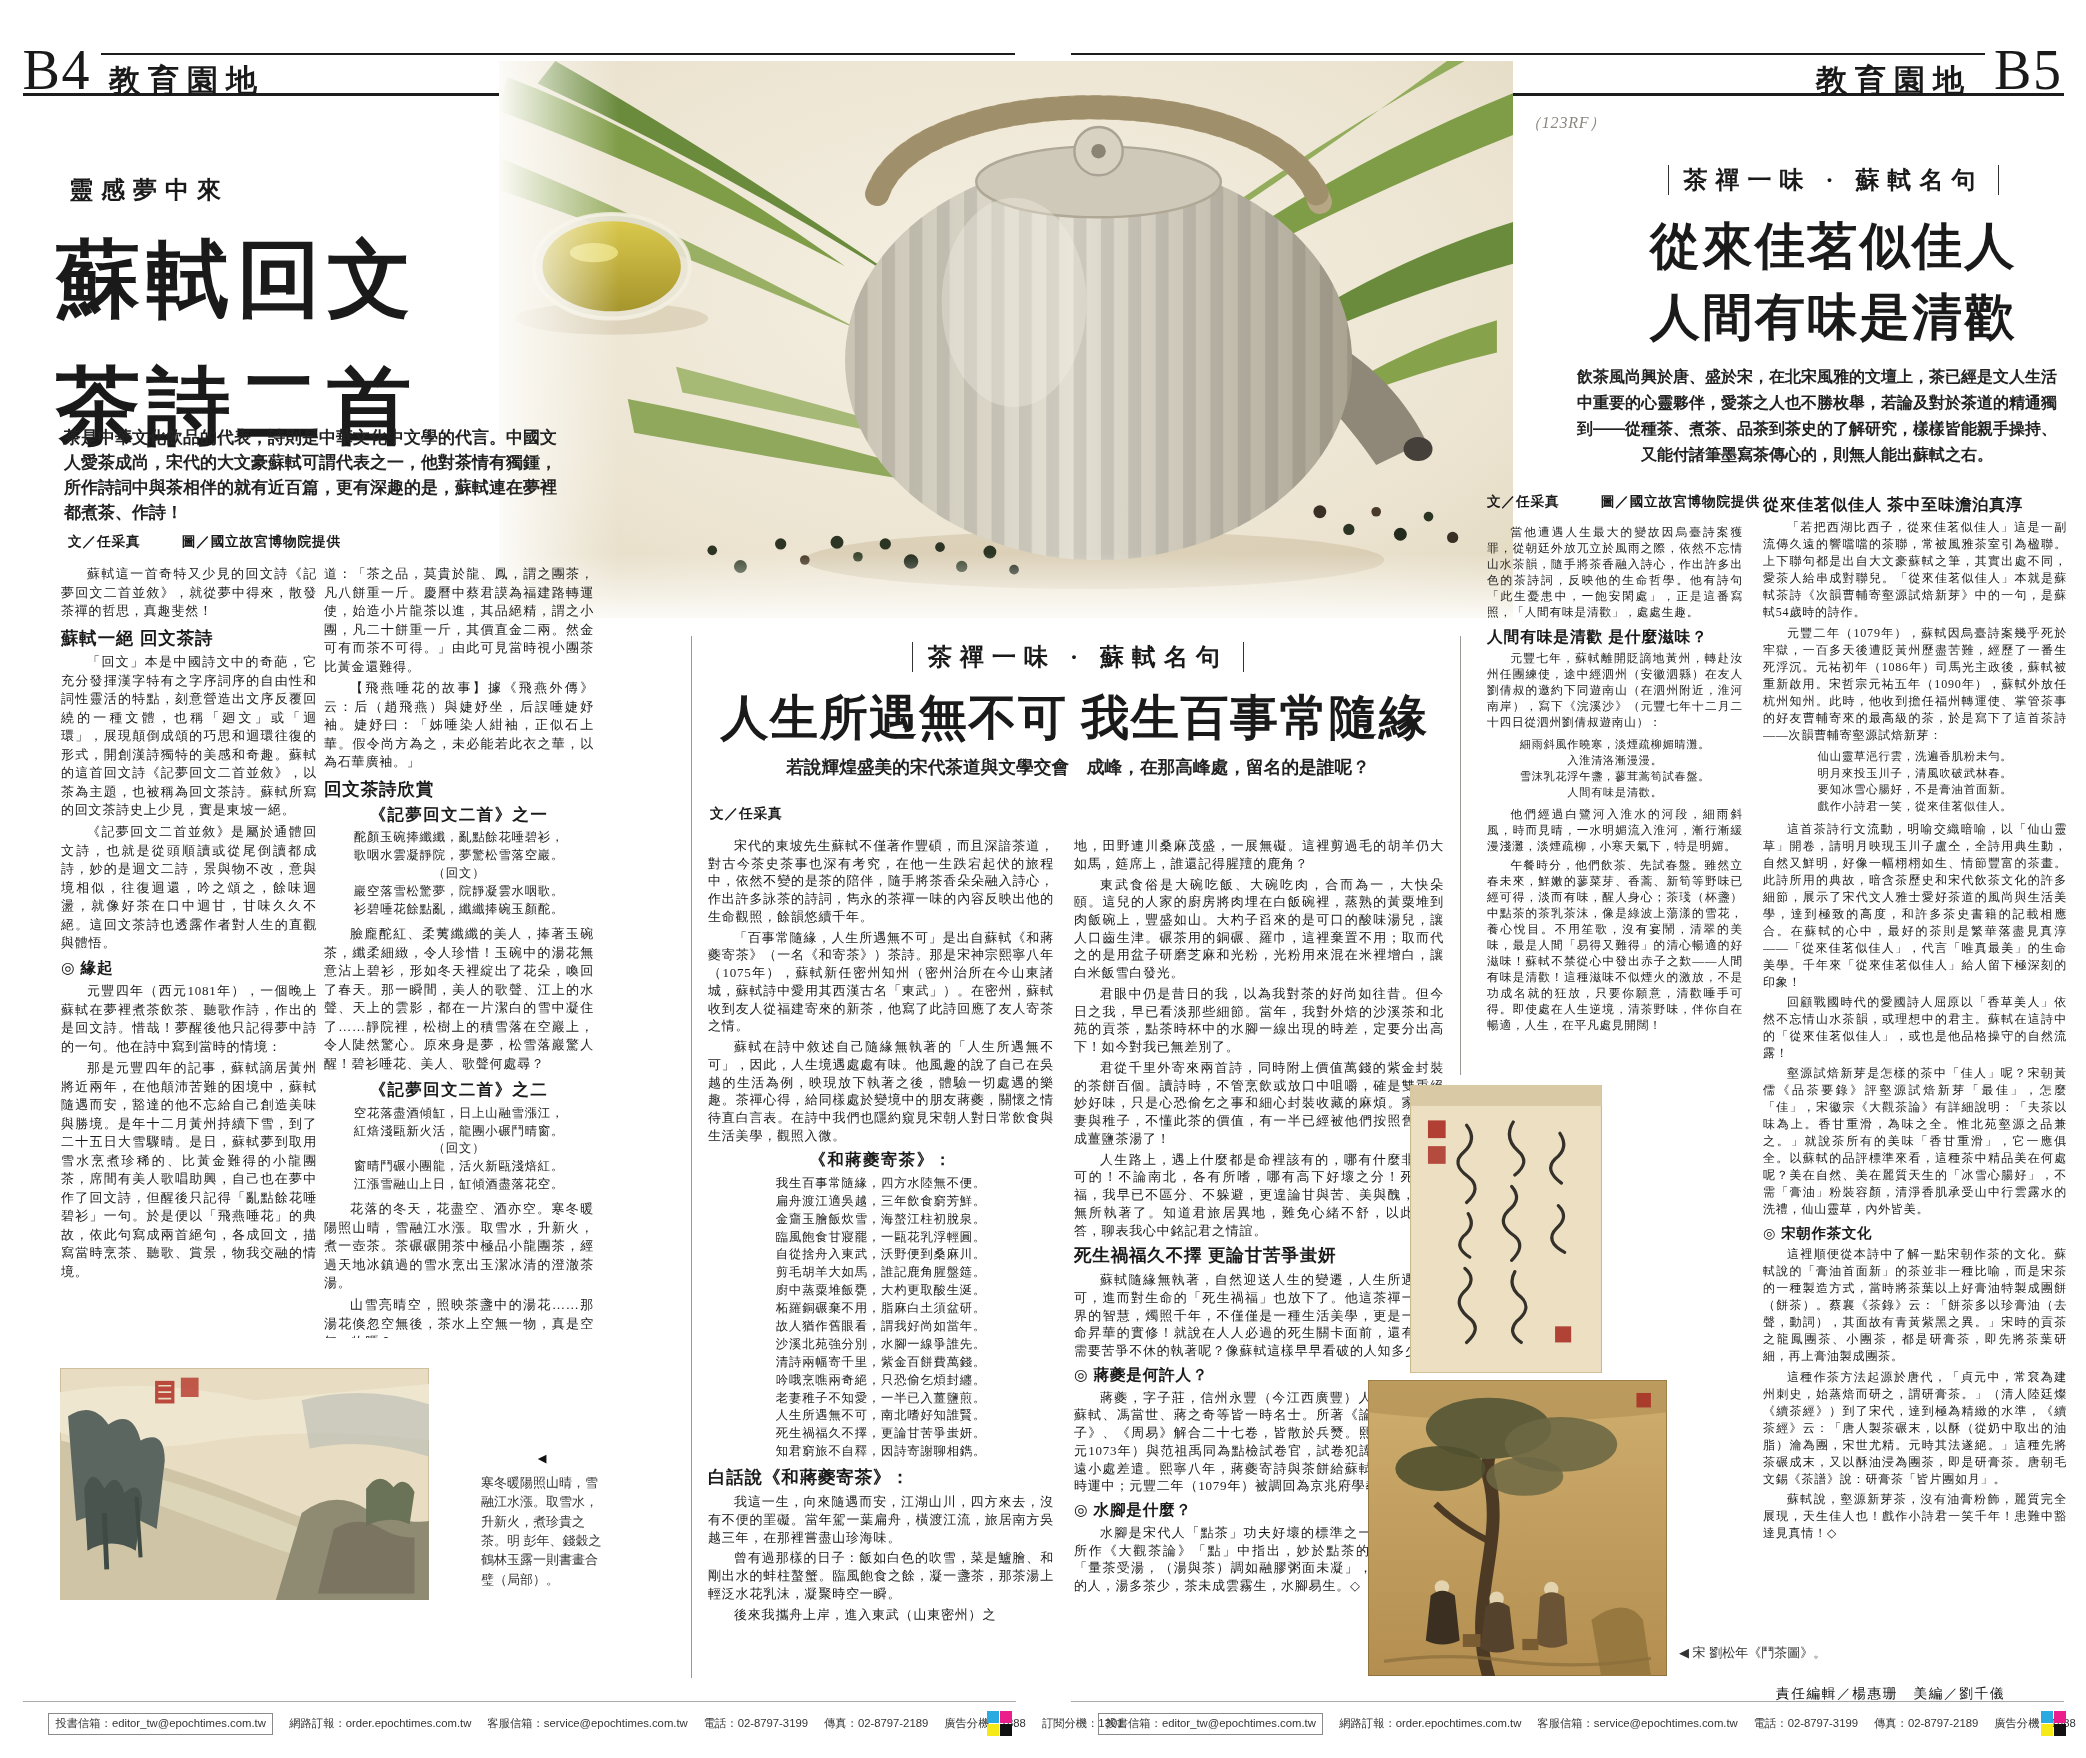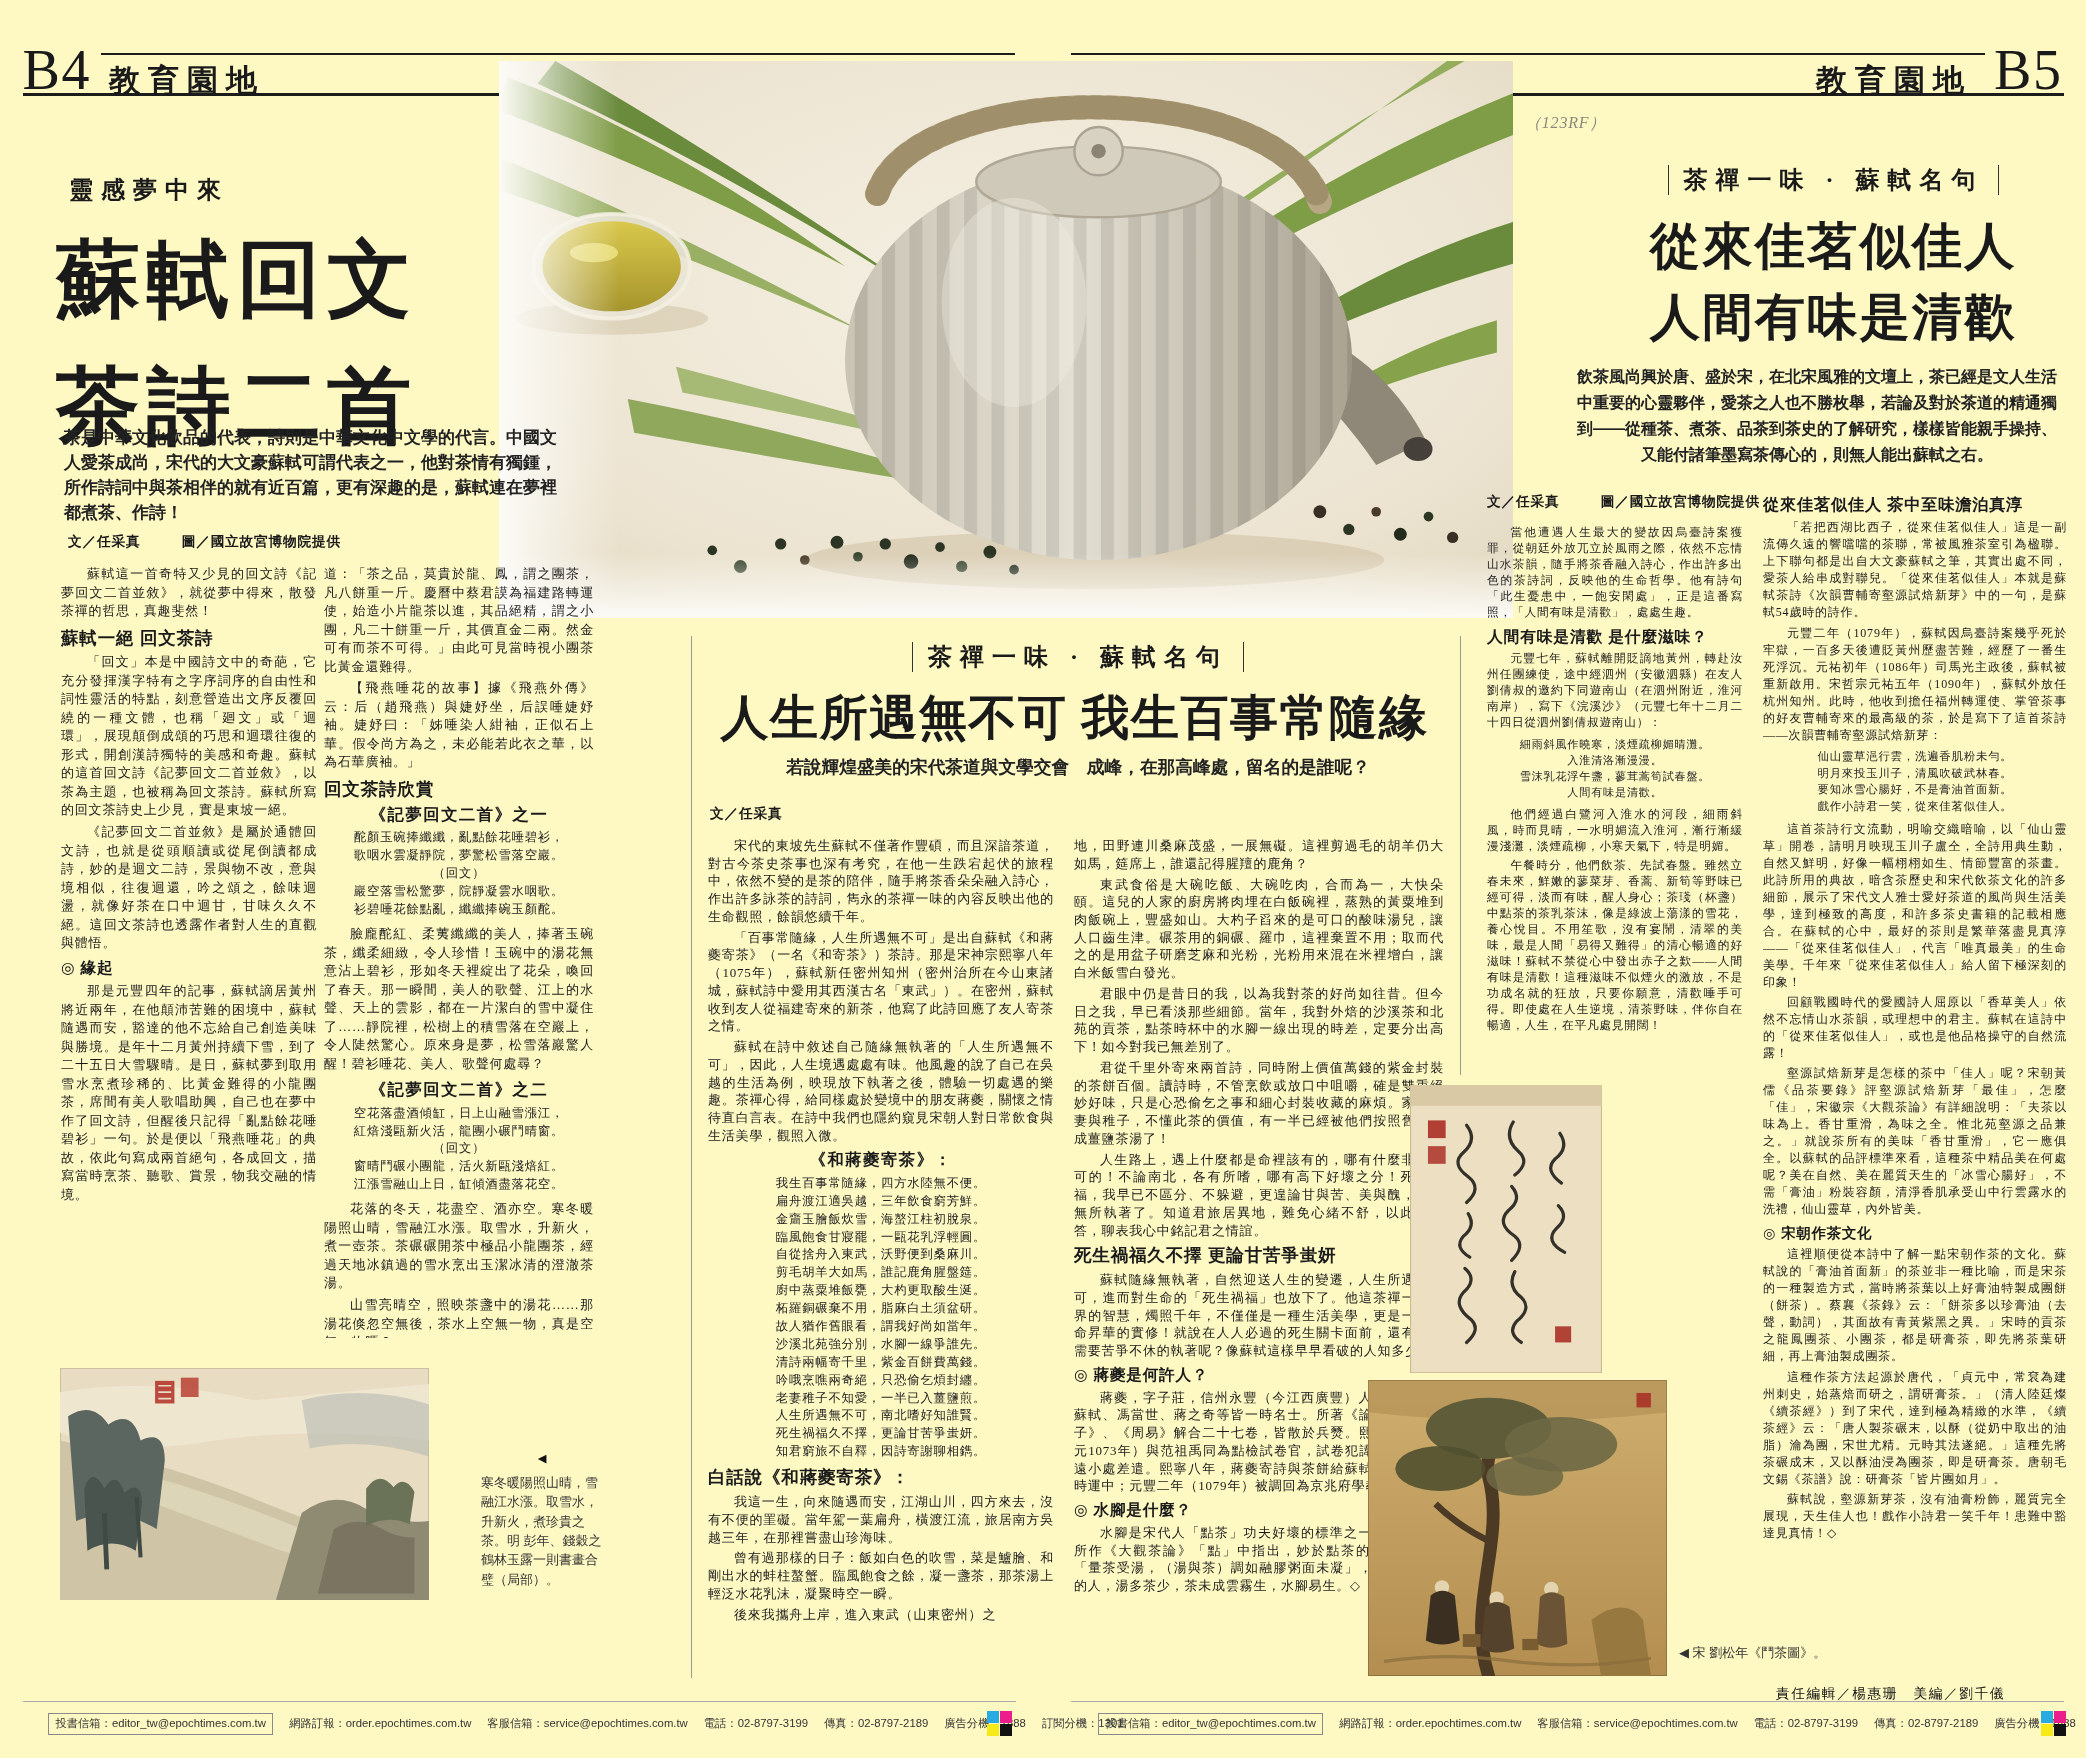--- a/index.html
+++ b/index.html
@@ -1,16 +1,16 @@
 <!DOCTYPE html>
 <html style="font-size:13px"><head>
 <meta charset="utf-8">
 <style>
   html,body{margin:0;padding:0;background:#e8e8e8;}
-  #canvas{position:relative;width:2087px;height:1759px;background:#fef9c3;overflow:hidden;
+  #canvas{position:relative;width:2087px;height:1759px;background:#ffffff;overflow:hidden;
           font-family:"Liberation Serif","DejaVu Serif",serif;color:#1a1a1a;}
   .abs{position:absolute;}
   .rule{background:#1c1c1c;}
   .pageno{font-size:56px;line-height:1;font-weight:400;letter-spacing:1.6px;}
   .section{font-size:31px;font-weight:700;letter-spacing:8px;}
   .dateline{font-size:13px;color:#222;letter-spacing:0.8px;}
   .masthead{font-size:23px;font-weight:700;font-style:italic;letter-spacing:2.4px;}
   .sep-l{border-left:1.6px solid #222;padding-left:11.3px;}
   .sep-r{border-right:1.6px solid #222;padding-right:11.3px;}
   .kicker{font-size:24px;font-weight:700;letter-spacing:8px;}
@@ -163,20 +163,21 @@
     <span>文／任采真</span>
     <span style="display:inline-block;width:32px;"></span>
     <span>圖／國立故宮博物院提供</span>
   </div>
   <div class="abs col" style="left:61px;top:565px;width:256px;height:795px;font-size:13px;line-height:18.5px;letter-spacing:0.8px;">
       <div class="blk-p">蘇軾這一首奇特又少見的回文詩《記夢回文二首並敘》，就從夢中得來，散發茶禪的哲思，真趣斐然！</div>
       <div class="blk-h2">蘇軾一絕 回文茶詩</div>
       <div class="blk-p">「回文」本是中國詩文中的奇葩，它充分發揮漢字特有之字序詞序的自由性和詞性靈活的特點，刻意營造出文序反覆回繞的一種文體，也稱「廻文」或「迴環」，展現顛倒成頌的巧思和迴環往復的形式，開創漢詩獨特的美感和奇趣。蘇軾的這首回文詩《記夢回文二首並敘》，以茶為主題，也被稱為回文茶詩。蘇軾所寫的回文茶詩史上少見，實是東坡一絕。</div>
       <div class="blk-p">《記夢回文二首並敘》是屬於通體回文詩，也就是從頭順讀或從尾倒讀都成詩，妙的是迴文二詩，景與物不改，意與境相似，往復迴還，吟之頌之，餘味迴盪，就像好茶在口中迴甘，甘味久久不絕。這回文茶詩也透露作者對人生的直觀與體悟。</div>
       <div class="blk-h3">◎ 緣起</div>
+      <div class="blk-p">元豐四年（西元1081年），一個晚上蘇軾在夢裡煮茶飲茶、聽歌作詩，作出的是回文詩。惜哉！夢醒後他只記得夢中詩的一句。他在詩中寫到當時的情境：</div>
       <div class="blk-p">那是元豐四年的記事，蘇軾謫居黃州將近兩年，在他顛沛苦難的困境中，蘇軾隨遇而安，豁達的他不忘給自己創造美味與勝境。是年十二月黃州持續下雪，到了二十五日大雪驟晴。是日，蘇軾夢到取用雪水烹煮珍稀的、比黃金難得的小龍團茶，席間有美人歌唱助興，自己也在夢中作了回文詩，但醒後只記得「亂點餘花唾碧衫」一句。於是便以「飛燕唾花」的典故，依此句寫成兩首絕句，各成回文，描寫當時烹茶、聽歌、賞景，物我交融的情境。</div>
     </div>
   <div class="abs col" style="left:324px;top:565px;width:270px;height:773px;font-size:13px;line-height:18.5px;letter-spacing:0.8px;">
       <div class="blk-pc">道：「茶之品，莫貴於龍、鳳，謂之團茶，凡八餅重一斤。慶曆中蔡君謨為福建路轉運使，始造小片龍茶以進，其品絕精，謂之小團，凡二十餅重一斤，其價直金二兩。然金可有而茶不可得。」由此可見當時視小團茶比黃金還難得。</div>
       <div class="blk-p">【飛燕唾花的故事】據《飛燕外傳》云：后（趙飛燕）與婕妤坐，后誤唾婕妤袖。婕妤曰：「姊唾染人紺袖，正似石上華。假令尚方為之，未必能若此衣之華，以為石華廣袖。」</div>
       <div class="blk-h2">回文茶詩欣賞</div>
       <div class="blk-pt">《記夢回文二首》之一</div>
       <div class="poem">
         <div class="poem-line">酡顏玉碗捧纖纖，亂點餘花唾碧衫，</div>
         <div class="poem-line">歌咽水雲凝靜院，夢驚松雪落空巖。</div>

